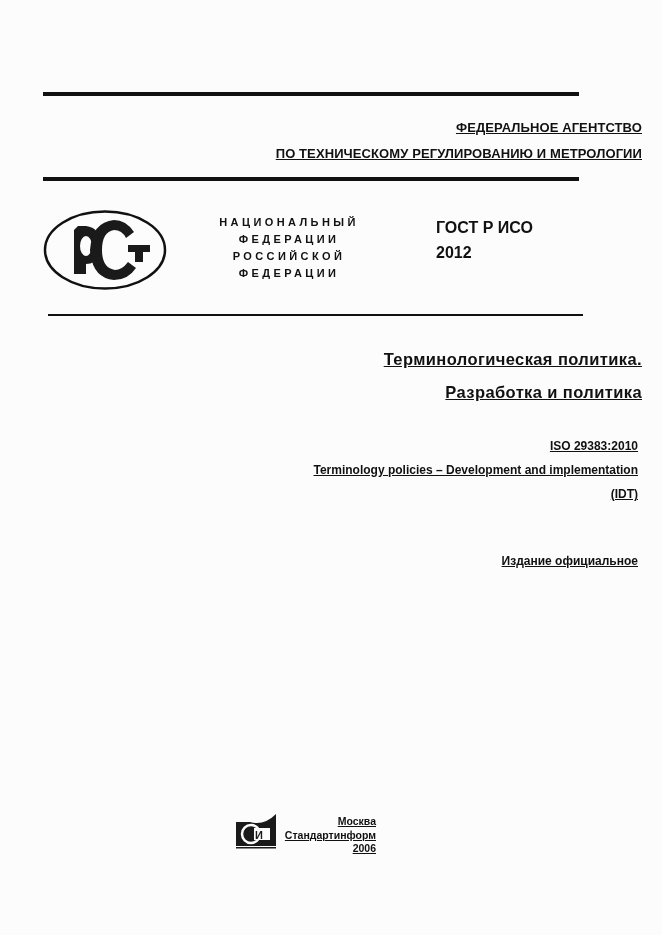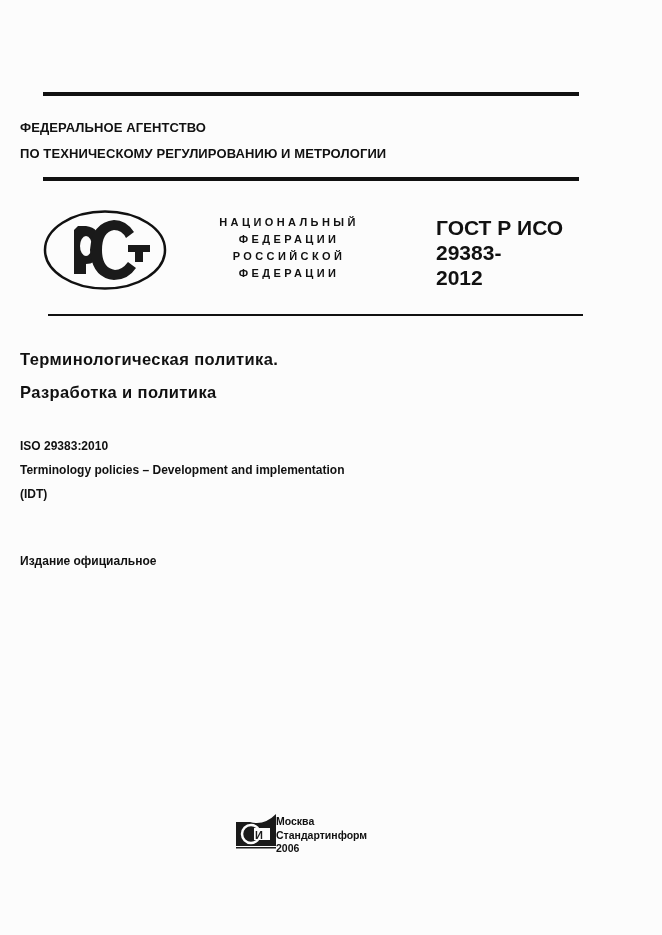--- a/index.html
+++ b/index.html
@@ -2,27 +2,27 @@
 <html><head>
 <meta charset="utf-8">
 <style>
   html, body { margin:0; padding:0; }
   body {
     width:662px; height:935px; background:#fcfcfc; position:relative; overflow:hidden;
     font-family:"Liberation Sans", sans-serif; color:#111;
   }
   .abs { position:absolute; }
   .bar { position:absolute; background:#111; }
-  .center { text-align:left; }
+  .center { text-align:right;text-decoration:underline; }
   .agency { left:0; width:622px; font-weight:bold; font-size:13px; letter-spacing:0.1px; }
   .natl { left:200px; width:178px; font-weight:bold; font-size:11px; letter-spacing:3.4px; text-align:center; line-height:17px; }
-  .gost { left:436px; font-weight:bold; font-size:21px; line-height:25px; }
+  .gost { left:436px; font-weight:bold; font-size:16px; line-height:25px; }
   .title { left:0; width:622px; font-weight:bold; font-size:16.5px; letter-spacing:0.4px; }
   .iso { left:0; width:618px; font-weight:bold; font-size:12px; }
-  .pub { left:276px; width:100px; font-weight:bold; font-size:10.5px; line-height:13.5px; text-align:left; }
+  .pub { left:276px; width:100px; font-weight:bold; font-size:10.5px; line-height:13.5px; text-align:right;text-decoration:underline; }
 </style>
 </head>
 <body>
 
 <div class="bar" style="left:43px; top:92px; width:536px; height:4px;"></div>
 
 <div class="abs center agency" style="left:20px; top:120px;">ФЕДЕРАЛЬНОЕ АГЕНТСТВО</div>
 <div class="abs center agency" style="left:20px; top:146px;">ПО ТЕХНИЧЕСКОМУ РЕГУЛИРОВАНИЮ И МЕТРОЛОГИИ</div>
 
 <div class="bar" style="left:43px; top:177px; width:536px; height:4px;"></div>
@@ -42,21 +42,20 @@
 
 <div class="abs natl" style="top:214px;">
   <div>НАЦИОНАЛЬНЫЙ</div>
   <div>ФЕДЕРАЦИИ</div>
   <div>РОССИЙСКОЙ</div>
   <div>ФЕДЕРАЦИИ</div>
 </div>
 
 <div class="abs gost" style="top:215px;">
   <div>ГОСТ Р ИСО</div>
-  <div>29383-</div>
   <div>2012</div>
 </div>
 
 <div class="bar" style="left:48px; top:314px; width:535px; height:2px;"></div>
 
 <div class="abs center title" style="left:20px; top:350px;">Терминологическая политика.</div>
 <div class="abs center title" style="left:20px; top:383px;">Разработка и политика</div>
 
 <div class="abs center iso" style="left:20px; top:439px;">ISO 29383:2010</div>
 <div class="abs center iso" style="left:20px; top:463px;">Terminology policies – Development and implementation</div>

